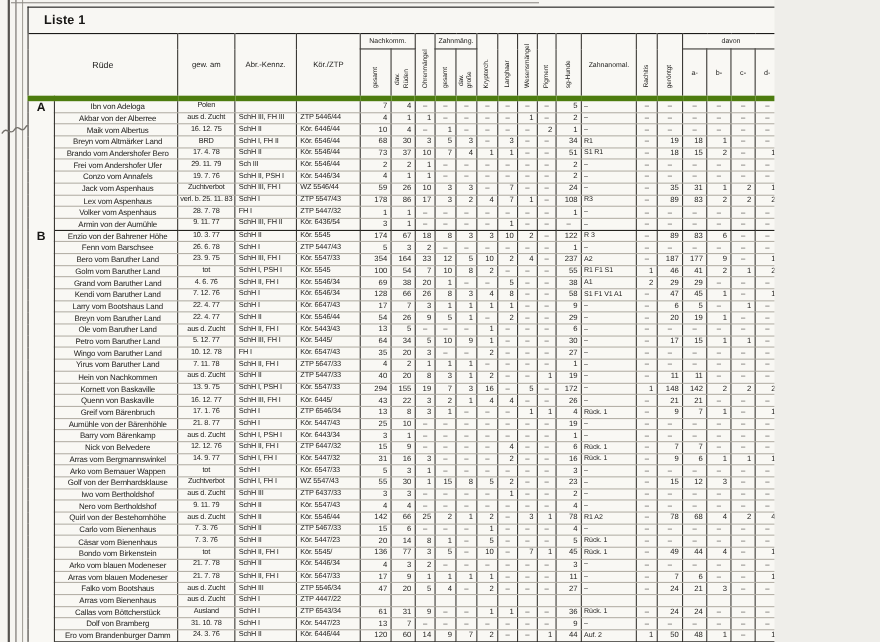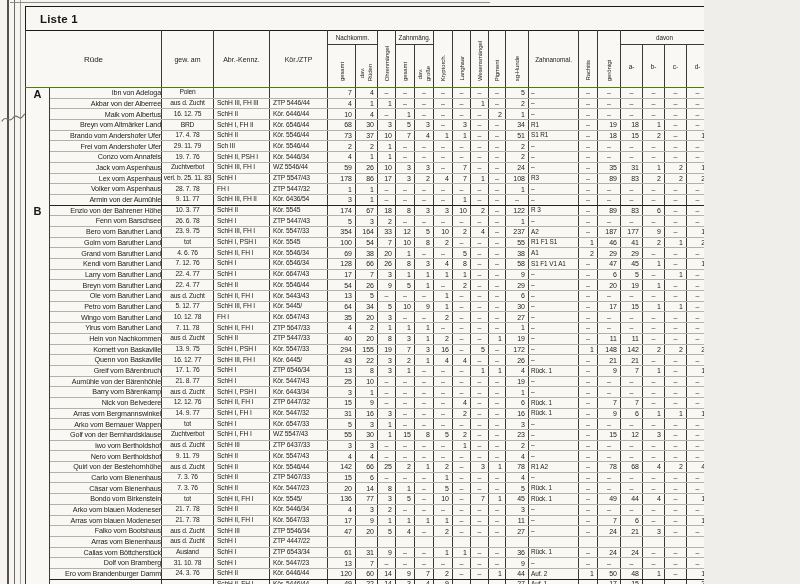--- a/index.html
+++ b/index.html
@@ -9,37 +9,37 @@
   .bind1{left:7px;border-left:2px solid #55524e;}
   .bind2{left:14px;border-left:1.5px solid #6e6b66;}
   .bind3{left:20px;border-left:1px solid #a5a29b;}
   .toprule{position:absolute;left:10px;top:2px;width:480px;height:1px;background:#908d87;}
   .frame{position:absolute;left:25px;top:6px;width:770px;}
   .title{height:23px;border:1.5px solid #1c1b19;border-bottom:none;display:flex;align-items:center;background:#f8f7f3;}
   .title .liste{font-weight:bold;font-size:11.5px;color:#181715;padding-left:14px;letter-spacing:.2px;}
   .title .ttext{font-weight:bold;font-size:11.5px;color:#181715;padding-left:22px;letter-spacing:.2px;white-space:nowrap;overflow:hidden;}
   table{border-collapse:collapse;table-layout:fixed;width:770px;background:#f9f8f4;border:1.5px solid #1c1b19;}
   th,td{border-left:1px solid #3c3a36;border-right:1px solid #3c3a36;padding:0;color:#1d1c1a;overflow:hidden;}
-  thead th{border-bottom:1px solid #4d7c0f;font-weight:normal;}
+  thead th{border-bottom:5px solid #4d7c0f;font-weight:normal;}
   thead{border-bottom:1.6px solid #1c1b19;}
   tr.h1 th{height:13px;}
   tr.h2 th{height:42px;}
   th.big{font-size:8px;}
   th.med{font-size:7px;}
   th.grp{font-size:6.3px;border-bottom:1px solid #3c3a36;vertical-align:middle;}
   th.vh{vertical-align:bottom;text-align:center;}
   .rot{writing-mode:vertical-rl;transform:rotate(180deg);display:inline-block;font-size:6px;letter-spacing:-.1px;line-height:1;padding:2px 0;white-space:nowrap;}
   .rot2{writing-mode:vertical-rl;transform:rotate(180deg);display:inline-block;font-size:6px;letter-spacing:-.1px;line-height:1.25;padding:2px 0;}
   .rot2 div{white-space:nowrap;}
   th.abcd{font-size:6.5px;vertical-align:middle;}
   th.za-h{font-size:6.3px;vertical-align:middle;}
   tbody td{height:9.7px;border-bottom:1px solid #b5b1a8;font-size:7px;line-height:1;white-space:nowrap;}
   tbody tr.sec-end td{border-bottom:1.4px solid #24231f;}
   td.letter{border-bottom:none;text-align:center;vertical-align:top;font-weight:bold;font-size:11px;padding-top:1px;color:#181715;}
-  td.name{text-align:right;padding-left:3px;font-size:7.2px;letter-spacing:-.15px;margin-left:43px;}
+  td.name{text-align:center;padding-left:3px;font-size:7.2px;letter-spacing:-.15px;margin-left:43px;}
   td.gew{text-align:center;font-size:6.7px;letter-spacing:-.2px;}
   td.abr{text-align:left;padding-left:3px;font-size:6.7px;letter-spacing:-.15px;}
   td.kor{text-align:left;padding-left:3px;font-size:6.7px;letter-spacing:-.15px;}
   td.num{text-align:right;padding-right:3px;}
   td.ctr{text-align:center;color:#33312c;}
   td.x{font-size:8.5px;color:#24231f;}
   td.za{text-align:left;padding-left:2px;font-size:6.4px;letter-spacing:-.1px;}
   td.bem{border-bottom:1px solid #c0bcb2;}
   tr.partial td{height:6px;border-bottom:none;}
   .scribble{position:absolute;pointer-events:none;}
@@ -226,21 +226,21 @@
             <td class="ctr">–</td>
             <td class="num">19</td>
             <td class="num">18</td>
             <td class="num">1</td>
             <td class="ctr">–</td>
             <td class="ctr">–</td>
             <td class="ctr">–</td>
             <td class="bem"></td>
           </tr>
           <tr>
-            <td class="name">Brando vom Andershofer Ufer</td>
+            <td class="name">Brando vom Andershofer Bero</td>
             <td class="gew">17. 4. 78</td>
             <td class="abr">SchH II</td>
             <td class="kor">Kör. 5546/44</td>
             <td class="num">73</td>
             <td class="num">37</td>
             <td class="num">10</td>
             <td class="num">7</td>
             <td class="num">4</td>
             <td class="num">1</td>
             <td class="num">1</td>
@@ -552,21 +552,21 @@
             <td class="ctr">–</td>
             <td class="num">47</td>
             <td class="num">45</td>
             <td class="num">1</td>
             <td class="ctr">–</td>
             <td class="num">1</td>
             <td class="ctr x">×</td>
             <td class="bem"></td>
           </tr>
           <tr>
-            <td class="name">Larry vom Baruther Land</td>
+            <td class="name">Larry vom Bootshaus Land</td>
             <td class="gew">22. 4. 77</td>
             <td class="abr">SchH I</td>
             <td class="kor">Kör. 6647/43</td>
             <td class="num">17</td>
             <td class="num">7</td>
             <td class="num">3</td>
             <td class="num">1</td>
             <td class="num">1</td>
             <td class="num">1</td>
             <td class="num">1</td>

